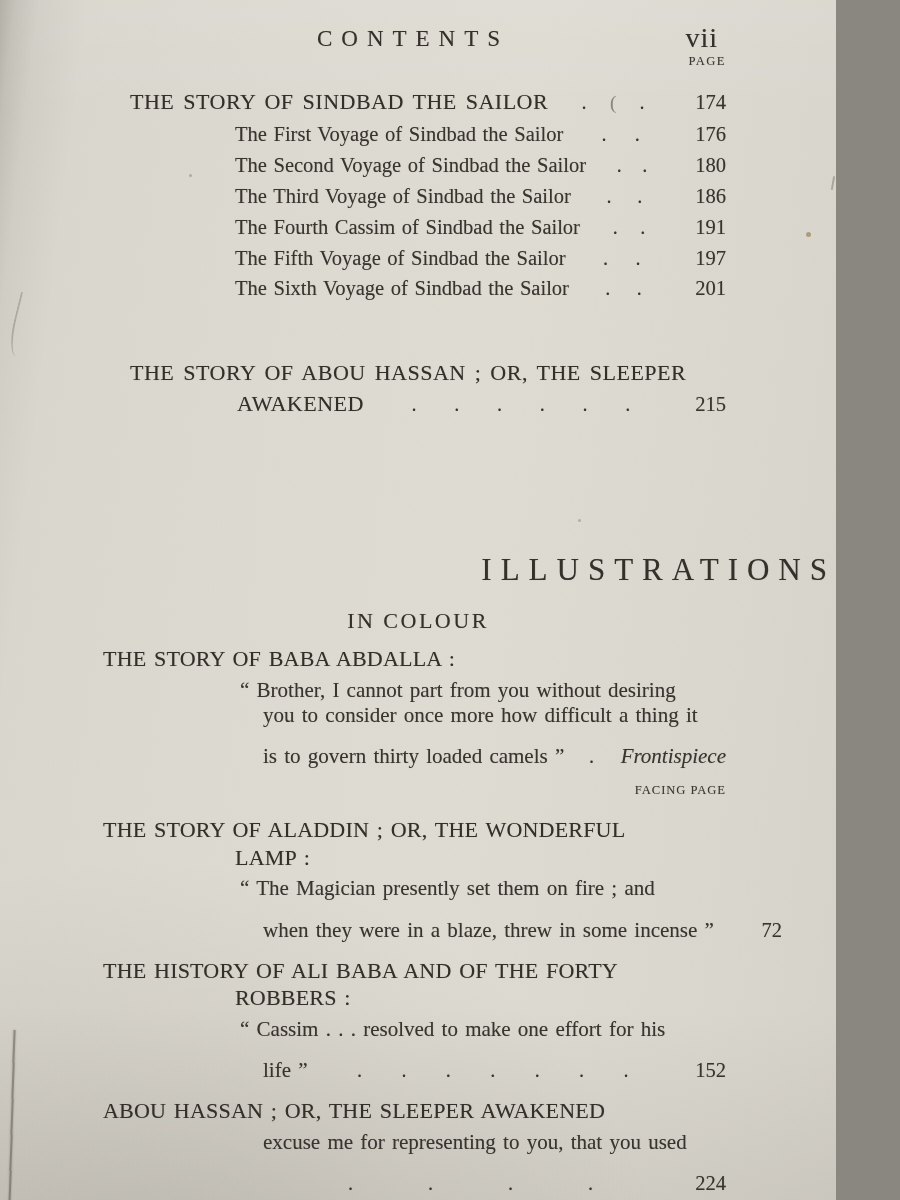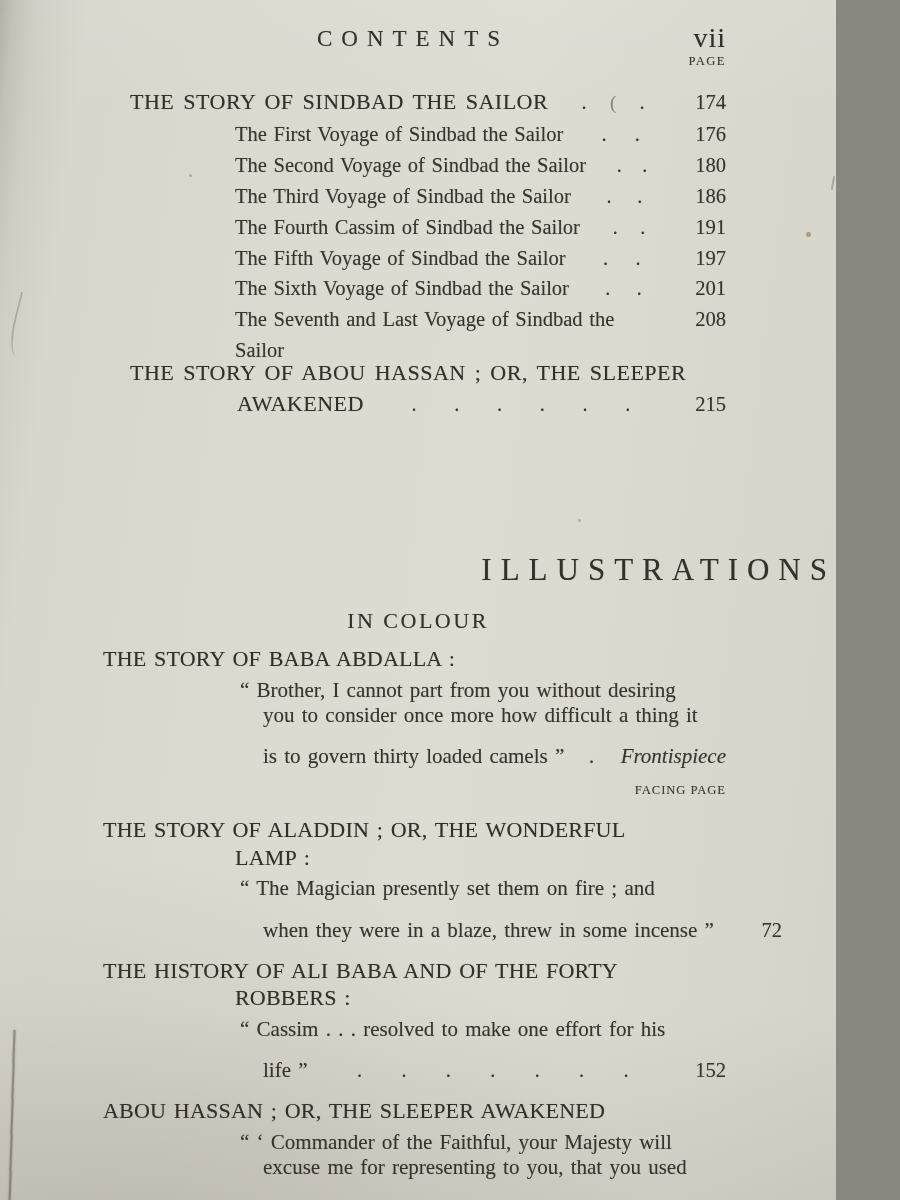--- a/index.html
+++ b/index.html
@@ -22,21 +22,21 @@
   .speck.s1{left:806px;top:232px;width:5px;height:5px;background:rgba(140,105,55,0.55);}
   .speck.s2{left:832px;top:176px;width:2px;height:14px;background:rgba(100,95,85,0.4);border-radius:2px;transform:rotate(10deg);}
   .speck.s3{left:578px;top:519px;width:3px;height:3px;background:rgba(130,110,70,0.4);}
   .speck.s4{left:838px;top:1086px;width:3px;height:3px;background:rgba(120,100,65,0.4);}
   .speck.s5{left:189px;top:174px;width:3px;height:3px;background:rgba(110,100,85,0.4);}
 
   
   .running-head{position:absolute;top:26px;left:100px;right:110px;height:34px;}
   .rh-title{position:absolute;left:0;right:0;text-align:center;
     font-size:23px;letter-spacing:9px;color:#34302a;}
-  .rh-folio{position:absolute;right:0;top:-4px;font-size:28px;color:#34302a;letter-spacing:1px;}
+  .rh-folio{position:absolute;right:8px;top:-4px;font-size:28px;color:#34302a;letter-spacing:1px;}
   .page-label{position:absolute;top:54px;right:110px;font-size:12.5px;letter-spacing:1.5px;color:#3d3933;}
 
   
   .toc{position:absolute;top:87px;left:130px;right:110px;}
   .toc-row{display:flex;align-items:baseline;line-height:30.9px;}
   .toc-row.sub{padding-left:105px;}
   .toc-label.caps{font-size:22px;letter-spacing:0.5px;word-spacing:3px;color:#332f29;}
   .toc-label.sub{font-size:20.5px;word-spacing:1.5px;}
   .leader{flex:1;display:flex;justify-content:space-evenly;align-items:baseline;padding:0 12px 0 10px;}
   .dot{font-size:20px;}
@@ -135,25 +135,20 @@
         <span class="pg">197</span>
       </div>
       <div class="toc-row sub">
         <span class="toc-label sub">The Sixth Voyage of Sindbad the Sailor</span>
         <span class="leader">
           <span class="dot">.</span>
           <span class="dot">.</span>
         </span>
         <span class="pg">201</span>
       </div>
-      <div class="toc-row sub">
-        <span class="toc-label sub">The Seventh and Last Voyage of Sindbad the Sailor</span>
-        <span class="leader"></span>
-        <span class="pg">208</span>
-      </div>
     </div>
 
   <div class="toc-wrap">
     <div class="line1">THE STORY OF ABOU HASSAN ; OR, THE SLEEPER</div>
     <div class="line2" id="wrapLine2">
         <span class="toc-label caps">AWAKENED</span>
         <span class="leader">
           <span class="dot">.</span>
           <span class="dot">.</span>
           <span class="dot">.</span>
@@ -212,21 +207,20 @@
               <span class="dot">.</span>
               <span class="dot">.</span>
             </span>
             <span class="q-pg">152</span>
           </div>
         </div>
       </div>
       <div class="entry">
         <div class="h-line">ABOU HASSAN ; OR, THE SLEEPER AWAKENED</div>
         <div class="quote-block">
-          <div class="q-line">“ ‘ Commander of the Faithful, your Majesty will</div>
           <div class="q-line cont">excuse me for representing to you, that you used</div>
           <div class="q-last cont">
             <span class="leader">
               <span class="dot">.</span>
               <span class="dot">.</span>
               <span class="dot">.</span>
               <span class="dot">.</span>
             </span>
             <span class="q-pg">224</span>
           </div>

